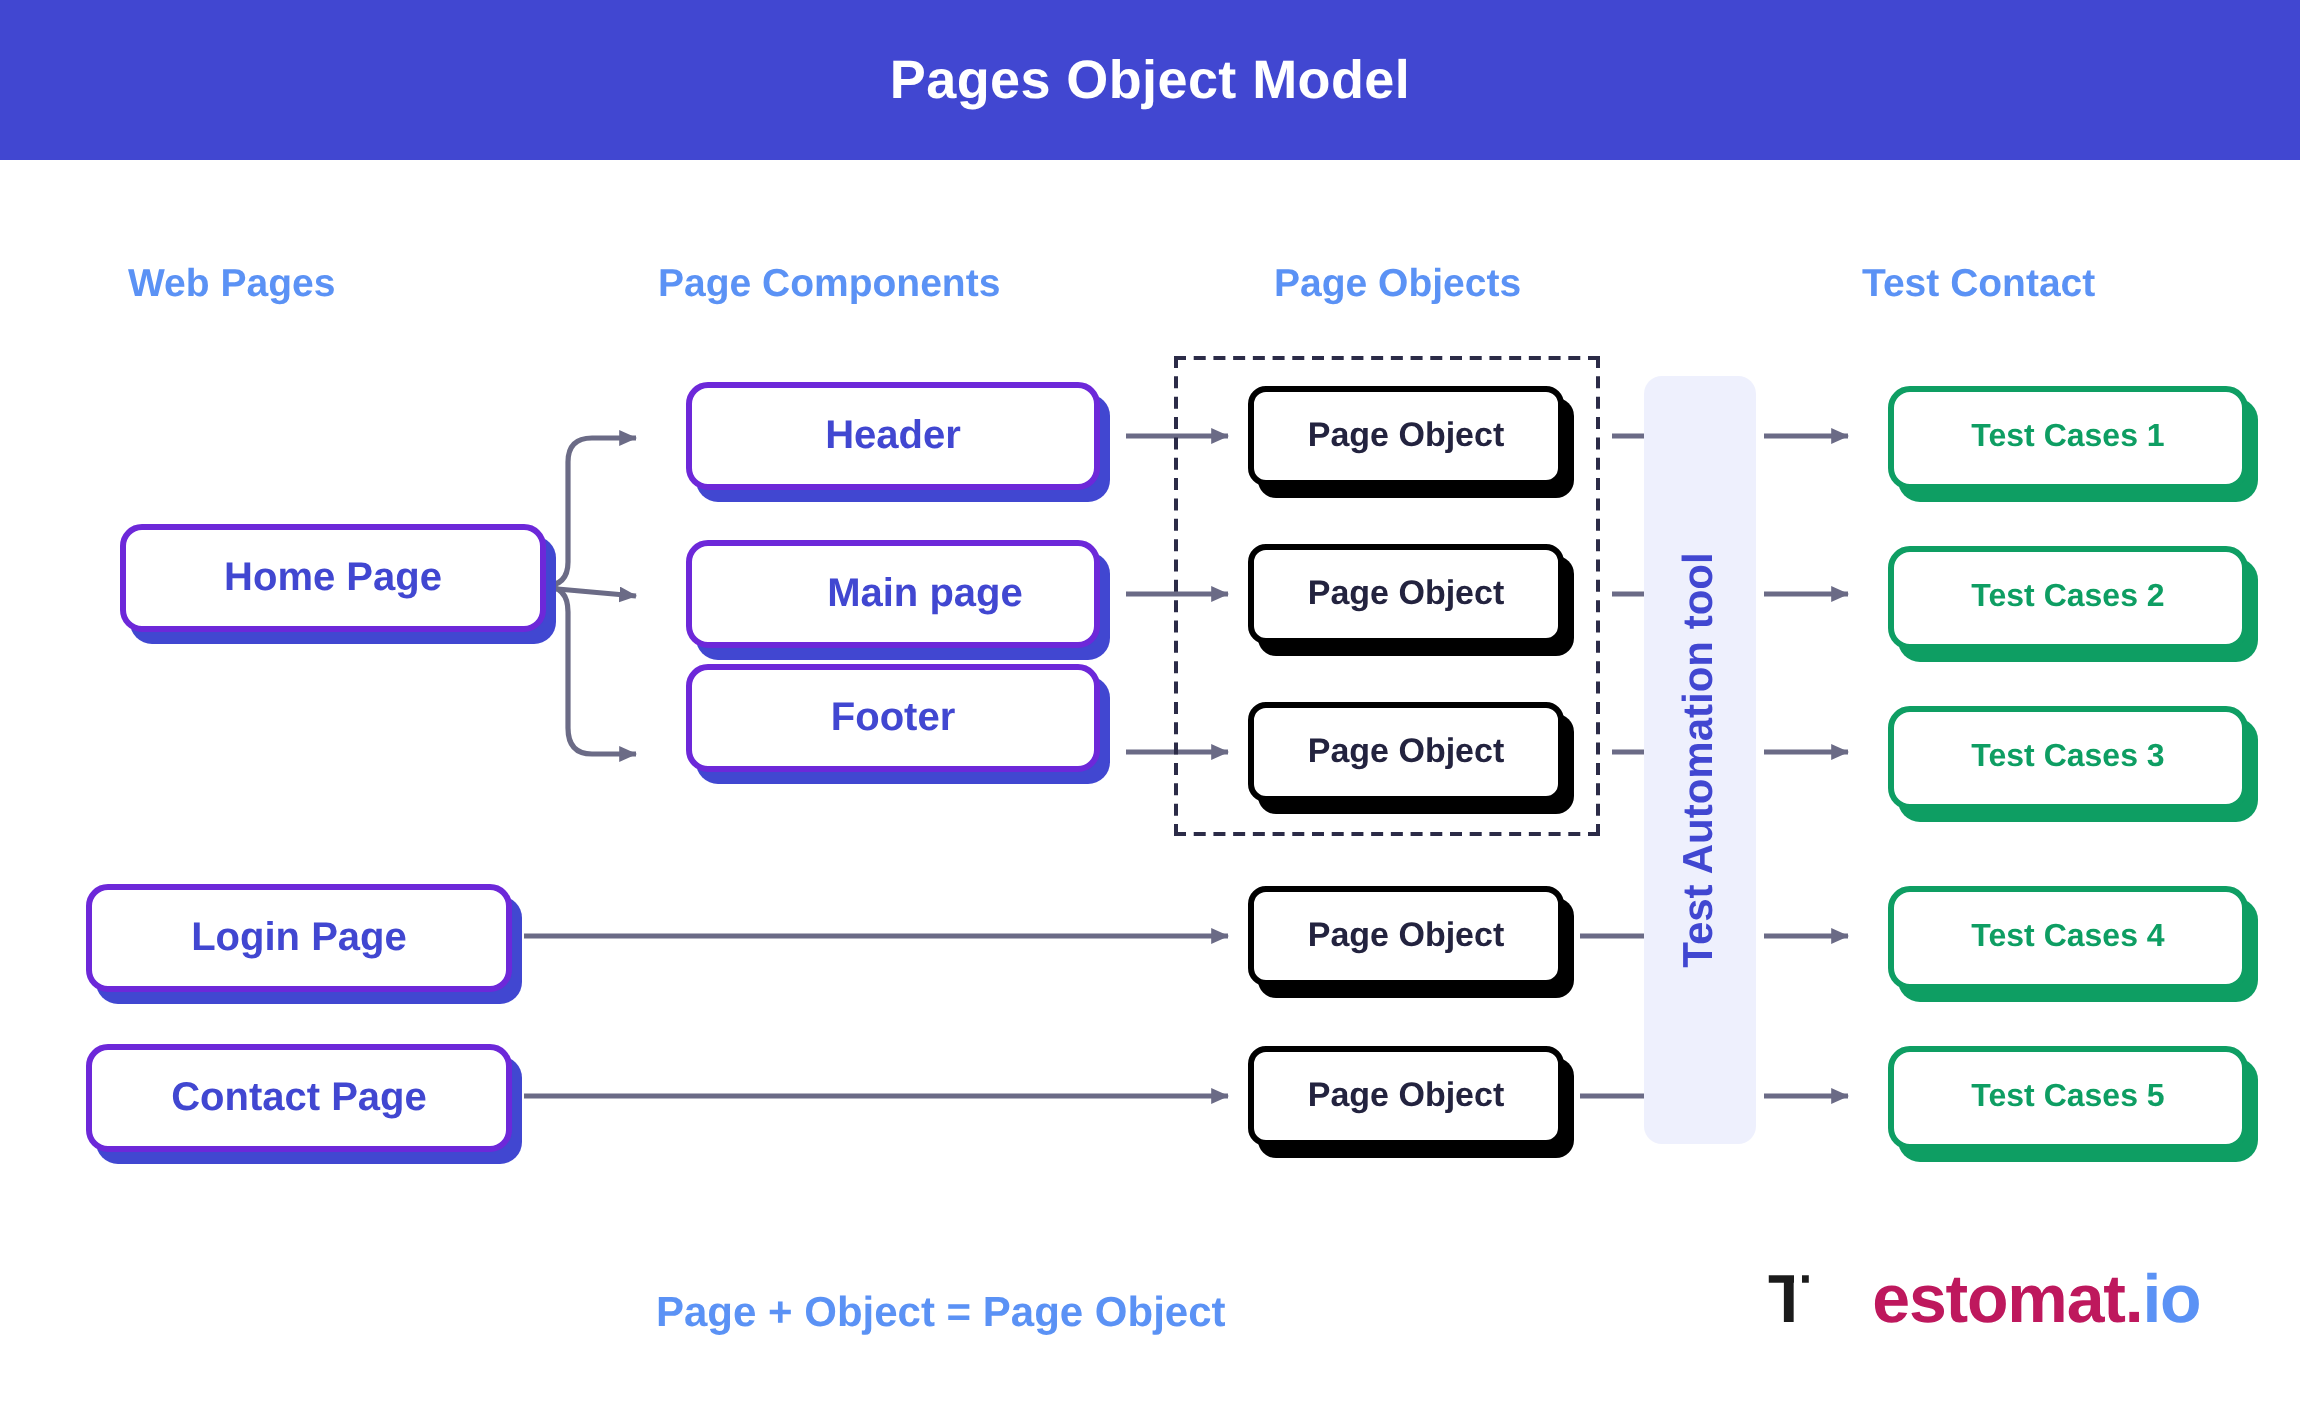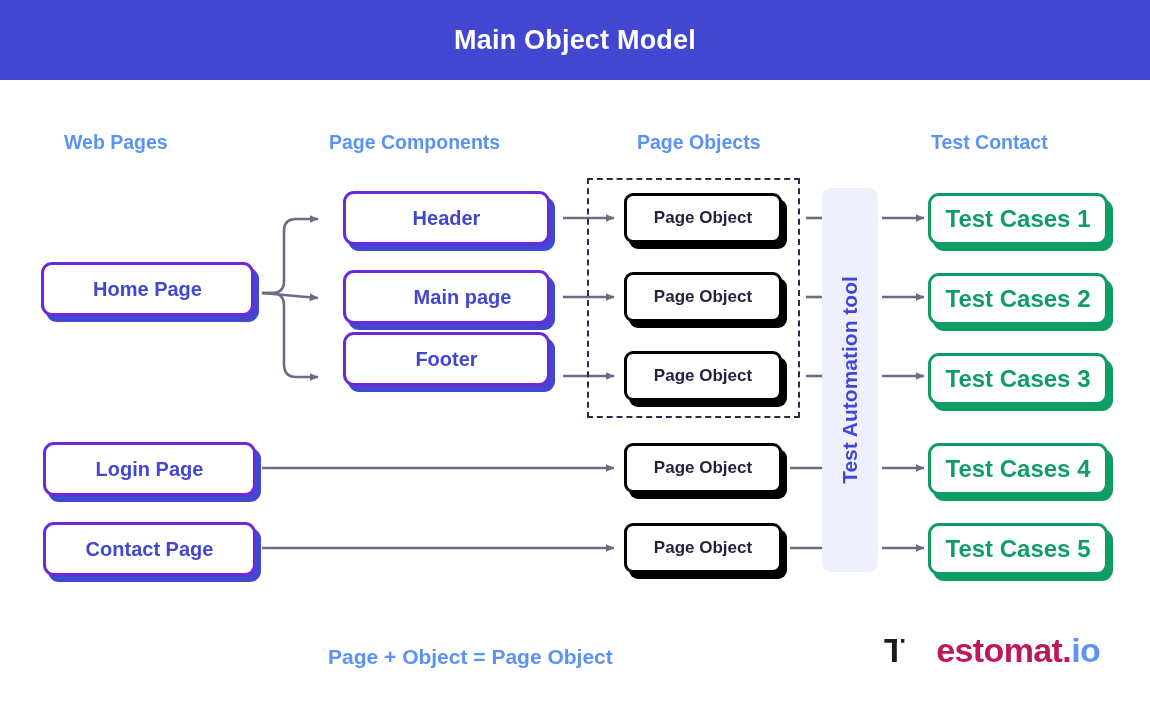--- a/index.html
+++ b/index.html
@@ -42,22 +42,23 @@
     color:#4147d1;font-weight:bold;font-size:20px;
     box-shadow:5px 6px 0 0 #4147d1;
   }
   .node-black{
     border:3px solid #000000;border-radius:9px;
     color:#23233f;font-weight:bold;font-size:17px;
     box-shadow:5px 6px 0 0 #000000;
   }
   .node-green{
     border:3px solid #0e9e63;border-radius:11px;
-    color:#0e9e63;font-weight:bold;font-size:24px;
+    color:#0e9e63;font-weight:bold;font-size:16px;
     box-shadow:5px 6px 0 0 #0e9e63;
+    margin-left:16px;
   }
 
   
   #po-group{
     position:absolute;box-sizing:border-box;
     border:2.5px dashed #2b2b47;
     background:transparent;
   }
 
   
@@ -90,21 +91,21 @@
     position:absolute;left:13px;top:3px;width:4px;height:9px;
     background:#ffffff;
   }
 </style>
 </head>
 <body>
 
 <div id="stage">
 
   <div id="header-band">
-    <div id="header-title">Main Object Model</div>
+    <div id="header-title">Pages Object Model</div>
   </div>
 
   <div class="col-head" style="left:64px;top:131px;">Web Pages</div>
   <div class="col-head" style="left:329px;top:131px;">Page Components</div>
   <div class="col-head" style="left:637px;top:131px;">Page Objects</div>
   <div class="col-head" style="left:931px;top:131px;">Test Contact</div>
 
   <svg id="wires" viewBox="0 0 1150 701" width="1150" height="701" xmlns="http://www.w3.org/2000/svg">
     <defs>
       <marker id="ah" markerWidth="9" markerHeight="8" refX="8.4" refY="4" orient="auto" markerUnits="userSpaceOnUse">
@@ -131,21 +132,21 @@
 
     <line x1="882" y1="218" x2="924" y2="218" stroke="#6b6b86" stroke-width="2.6" marker-end="url(#ah)"></line>
     <line x1="882" y1="297" x2="924" y2="297" stroke="#6b6b86" stroke-width="2.6" marker-end="url(#ah)"></line>
     <line x1="882" y1="376" x2="924" y2="376" stroke="#6b6b86" stroke-width="2.6" marker-end="url(#ah)"></line>
     <line x1="882" y1="468" x2="924" y2="468" stroke="#6b6b86" stroke-width="2.6" marker-end="url(#ah)"></line>
     <line x1="882" y1="548" x2="924" y2="548" stroke="#6b6b86" stroke-width="2.6" marker-end="url(#ah)"></line>
   </svg>
 
   <div id="po-group" style="left:587px;top:178px;width:213px;height:240px;"></div>
 
-  <div class="node node-blue" style="left:41px;top:262px;width:213px;height:54px;">
+  <div class="node node-blue" style="left:60px;top:262px;width:213px;height:54px;">
     <span>Home Page</span>
   </div>
   <div class="node node-blue" style="left:43px;top:442px;width:213px;height:54px;">
     <span>Login Page</span>
   </div>
   <div class="node node-blue" style="left:43px;top:522px;width:213px;height:54px;">
     <span>Contact Page</span>
   </div>
 
   <div class="node node-blue" style="left:343px;top:191px;width:207px;height:54px;">

